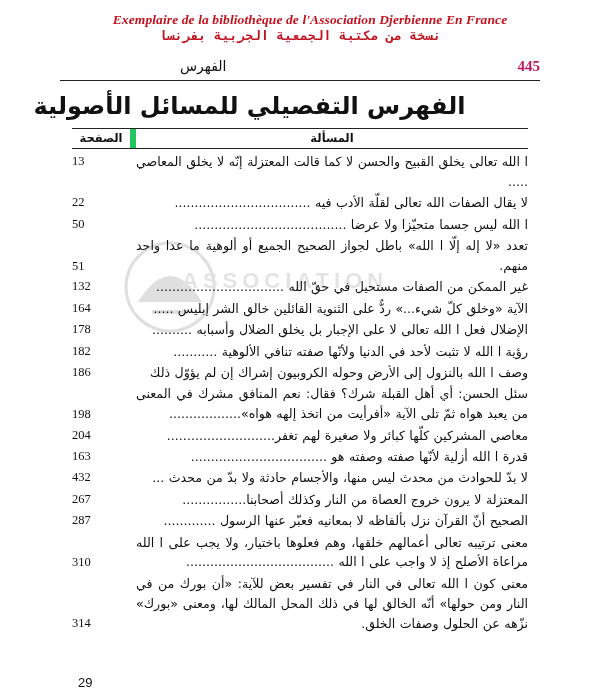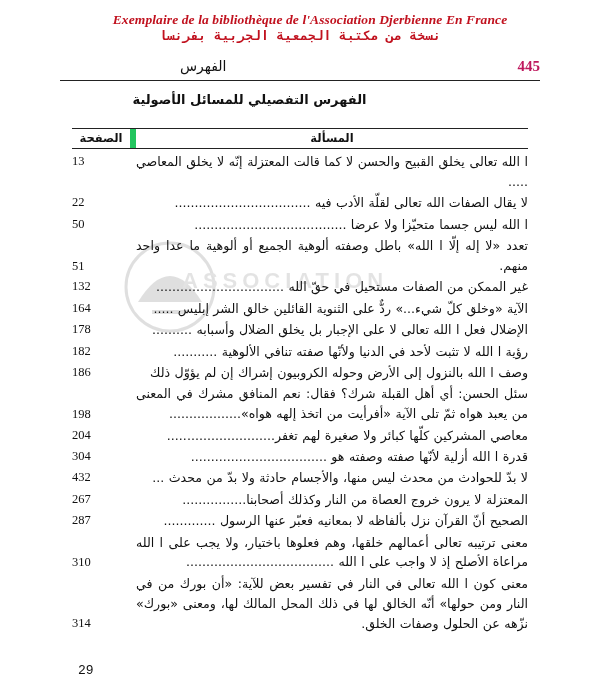--- a/index.html
+++ b/index.html
@@ -84,21 +84,21 @@
     border-top: 1.1px solid #222;
   }
 
   
   .doc-title {
     position: absolute;
     top: 92px;
     left: 0;
     width: 499px;
     text-align: center;
-    font-size: 13px;
+    font-size: 24px;
     font-weight: bold;
     letter-spacing: 0.3px;
     direction: rtl;
   }
 
   
   .table {
     position: absolute;
     top: 128px;
     right: 72px;
@@ -157,22 +157,22 @@
   }
   .cell-num.bottom {
     align-self: flex-end;
     padding-bottom: 2px;
   }
 
   
   .folio {
     position: absolute;
     left: 78px;
-    bottom: 22px;
-    font-family: Liberation Mono, monospace;
+    bottom: 10px;
+    font-family: Liberation Sans, sans-serif;
     font-size: 13px;
     color: #111;
   }
 
   
   .watermark {
     position: absolute;
     top: 232px;
     left: 108px;
     width: 330px;
@@ -235,21 +235,21 @@
         <div class="cell-text">لا يقال الصفات الله تعالى لقلّة الأدب فيه ..................................</div>
         <div class="cell-num">22</div>
       </div>
 
       <div class="row">
         <div class="cell-text">ا الله ليس جسما متحيّزا ولا عرضا ......................................</div>
         <div class="cell-num">50</div>
       </div>
 
       <div class="row">
-        <div class="cell-text">تعدد «لا إله إلّا ا الله» باطل وصفته ألوهية الجميع أو ألوهية ما عدا واحد منهم.</div>
+        <div class="cell-text">تعدد «لا إله إلّا ا الله» باطل لجواز الصحيح الجميع أو ألوهية ما عدا واحد منهم.</div>
         <div class="cell-num bottom">51</div>
       </div>
 
       <div class="row">
         <div class="cell-text">غير الممكن من الصفات مستحيل في حقّ الله ................................</div>
         <div class="cell-num">132</div>
       </div>
 
       <div class="row">
         <div class="cell-text">الآية «وخلق كلّ شيء...» ردٌّ على الثنوية القائلين خالق الشر إبليس .....</div>
@@ -276,21 +276,21 @@
         <div class="cell-num bottom">198</div>
       </div>
 
       <div class="row">
         <div class="cell-text">معاصي المشركين كلّها كبائر ولا صغيرة لهم تغفر...........................</div>
         <div class="cell-num">204</div>
       </div>
 
       <div class="row">
         <div class="cell-text">قدرة ا الله أزلية لأنّها صفته وصفته هو ..................................</div>
-        <div class="cell-num">304</div>
+        <div class="cell-num">163</div>
       </div>
 
       <div class="row">
         <div class="cell-text">لا بدّ للحوادث من محدث ليس منها، والأجسام حادثة ولا بدّ من محدث ...</div>
         <div class="cell-num">432</div>
       </div>
 
       <div class="row">
         <div class="cell-text">المعتزلة لا يرون خروج العصاة من النار وكذلك أصحابنا................</div>
         <div class="cell-num">267</div>

